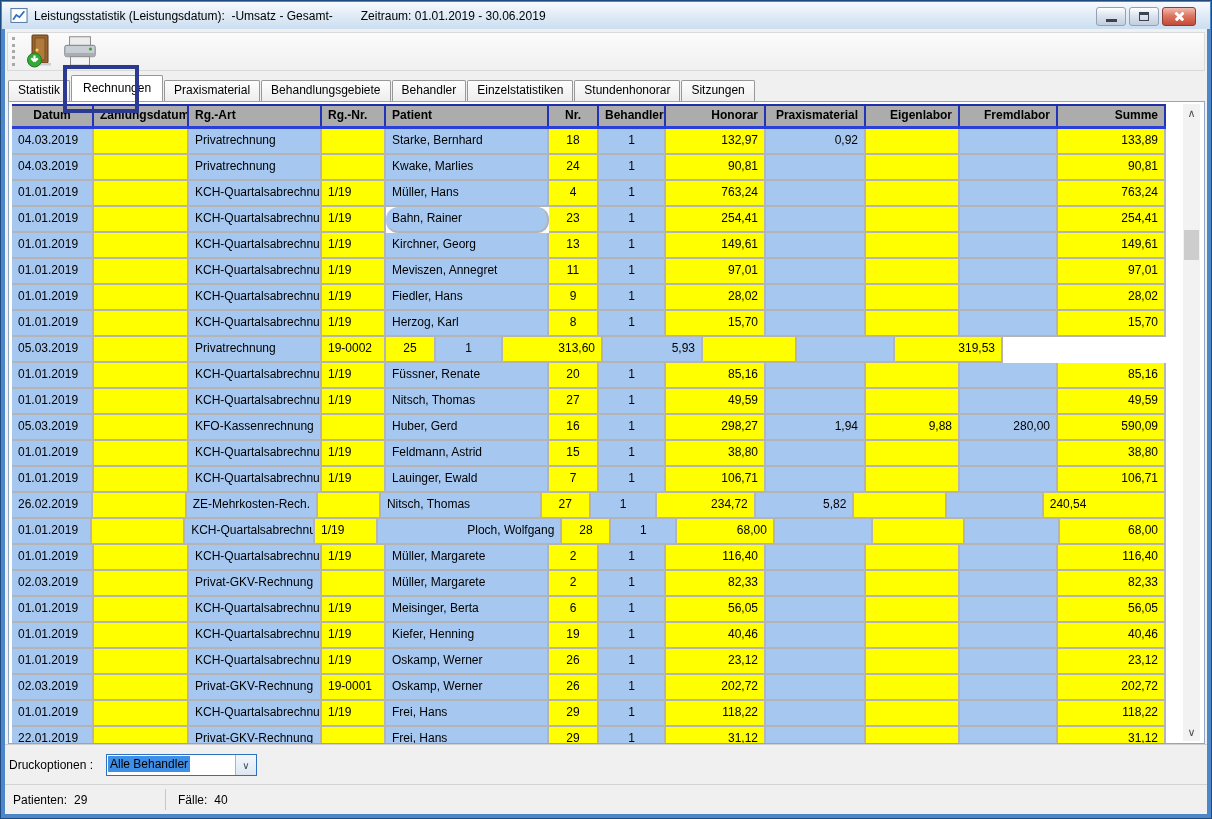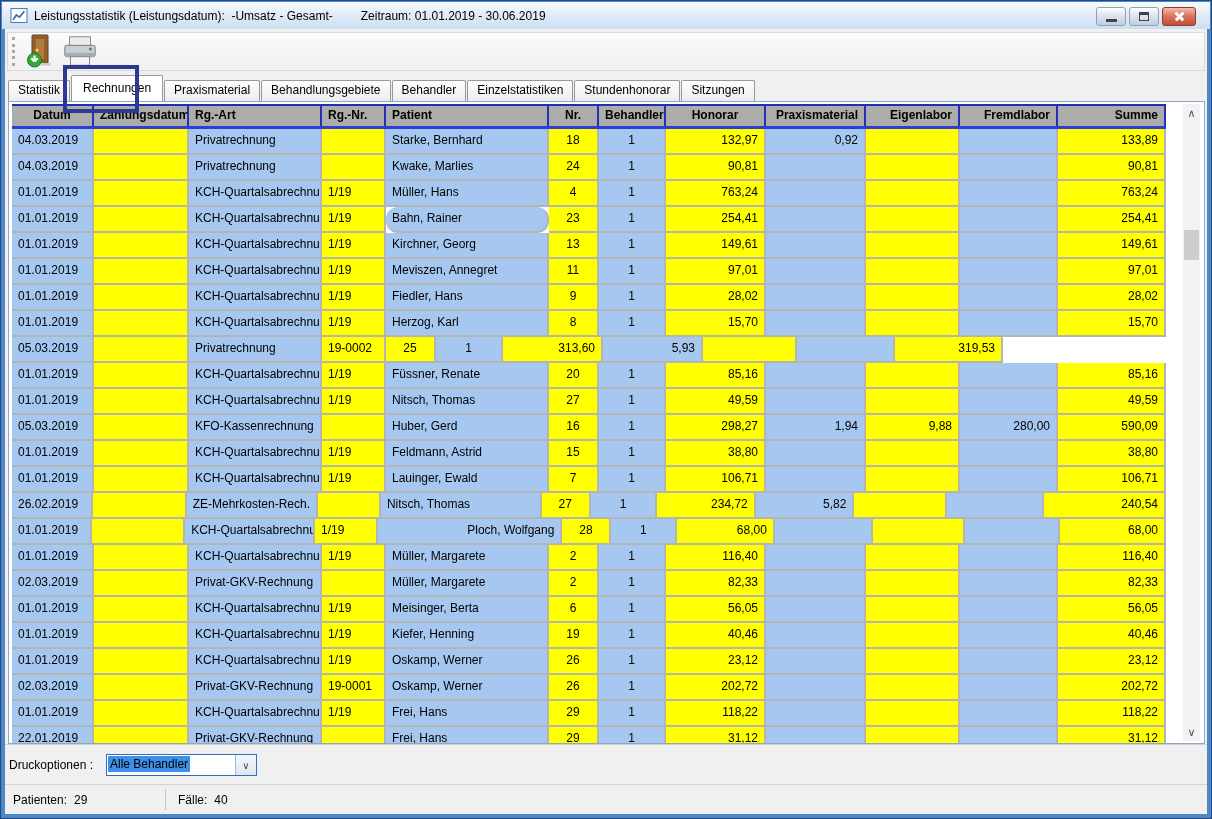--- a/index.html
+++ b/index.html
@@ -161,21 +161,21 @@
     <div class="grid-panel">
       <div class="grid">
         <div class="grid-header">
             <div class="hcell" style="width: 82px; text-align: center;">Datum</div>
             <div class="hcell" style="width: 95px; text-align: center;">Zahlungsdatum</div>
             <div class="hcell" style="width: 133px; text-align: left;">Rg.-Art</div>
             <div class="hcell" style="width: 64px; text-align: left;">Rg.-Nr.</div>
             <div class="hcell" style="width: 163px; text-align: left;">Patient</div>
             <div class="hcell" style="width: 50px; text-align: center;">Nr.</div>
             <div class="hcell" style="width: 67px; text-align: left;">Behandler</div>
-            <div class="hcell" style="width: 100px; text-align: center;">Honorar</div>
+            <div class="hcell" style="width: 100px; text-align: right;">Honorar</div>
             <div class="hcell" style="width: 100px; text-align: right;">Praxismaterial</div>
             <div class="hcell" style="width: 94px; text-align: right;">Eigenlabor</div>
             <div class="hcell" style="width: 98px; text-align: right;">Fremdlabor</div>
             <div class="hcell" style="width: 108px; text-align: right;">Summe</div>
           </div>
         <div class="grid-body">
             <div class="trow">
               <div class="tcell c-blue" style="width: 82px; text-align: left;">04.03.2019</div>
               <div class="tcell c-yellow" style="width: 95px; text-align: left;"></div>
               <div class="tcell c-blue" style="width: 133px; text-align: left;">Privatrechnung</div>
@@ -375,21 +375,21 @@
               <div class="tcell c-yellow" style="width: 95px; text-align: left;"></div>
               <div class="tcell c-blue" style="width: 133px; text-align: left;">ZE-Mehrkosten-Rech.</div>
               <div class="tcell c-yellow" style="width: 64px; text-align: left;"></div>
               <div class="tcell c-blue" style="width: 163px; text-align: left;">Nitsch, Thomas</div>
               <div class="tcell c-yellow" style="width: 50px; text-align: center;">27</div>
               <div class="tcell c-blue" style="width: 67px; text-align: center;">1</div>
               <div class="tcell c-yellow" style="width: 100px; text-align: right;">234,72</div>
               <div class="tcell c-blue" style="width: 100px; text-align: right;">5,82</div>
               <div class="tcell c-yellow" style="width: 94px; text-align: right;"></div>
               <div class="tcell c-blue" style="width: 98px; text-align: right;"></div>
-              <div class="tcell c-yellow" style="width: 124px; text-align: right;">240,54</div>
+              <div class="tcell c-yellow" style="width: 124px; text-align: left;">240,54</div>
             </div>
             <div class="trow">
               <div class="tcell c-blue" style="width: 82px; text-align: left;">01.01.2019</div>
               <div class="tcell c-yellow" style="width: 95px; text-align: left;"></div>
               <div class="tcell c-blue" style="width: 133px; text-align: left;">KCH-Quartalsabrechnung</div>
               <div class="tcell c-yellow" style="width: 64px; text-align: left;">1/19</div>
               <div class="tcell c-blue" style="width: 188px; text-align: right; padding-left: 48px;">Ploch, Wolfgang</div>
               <div class="tcell c-yellow" style="width: 50px; text-align: center;">28</div>
               <div class="tcell c-blue" style="width: 67px; text-align: center;">1</div>
               <div class="tcell c-yellow" style="width: 100px; text-align: right;">68,00</div>

